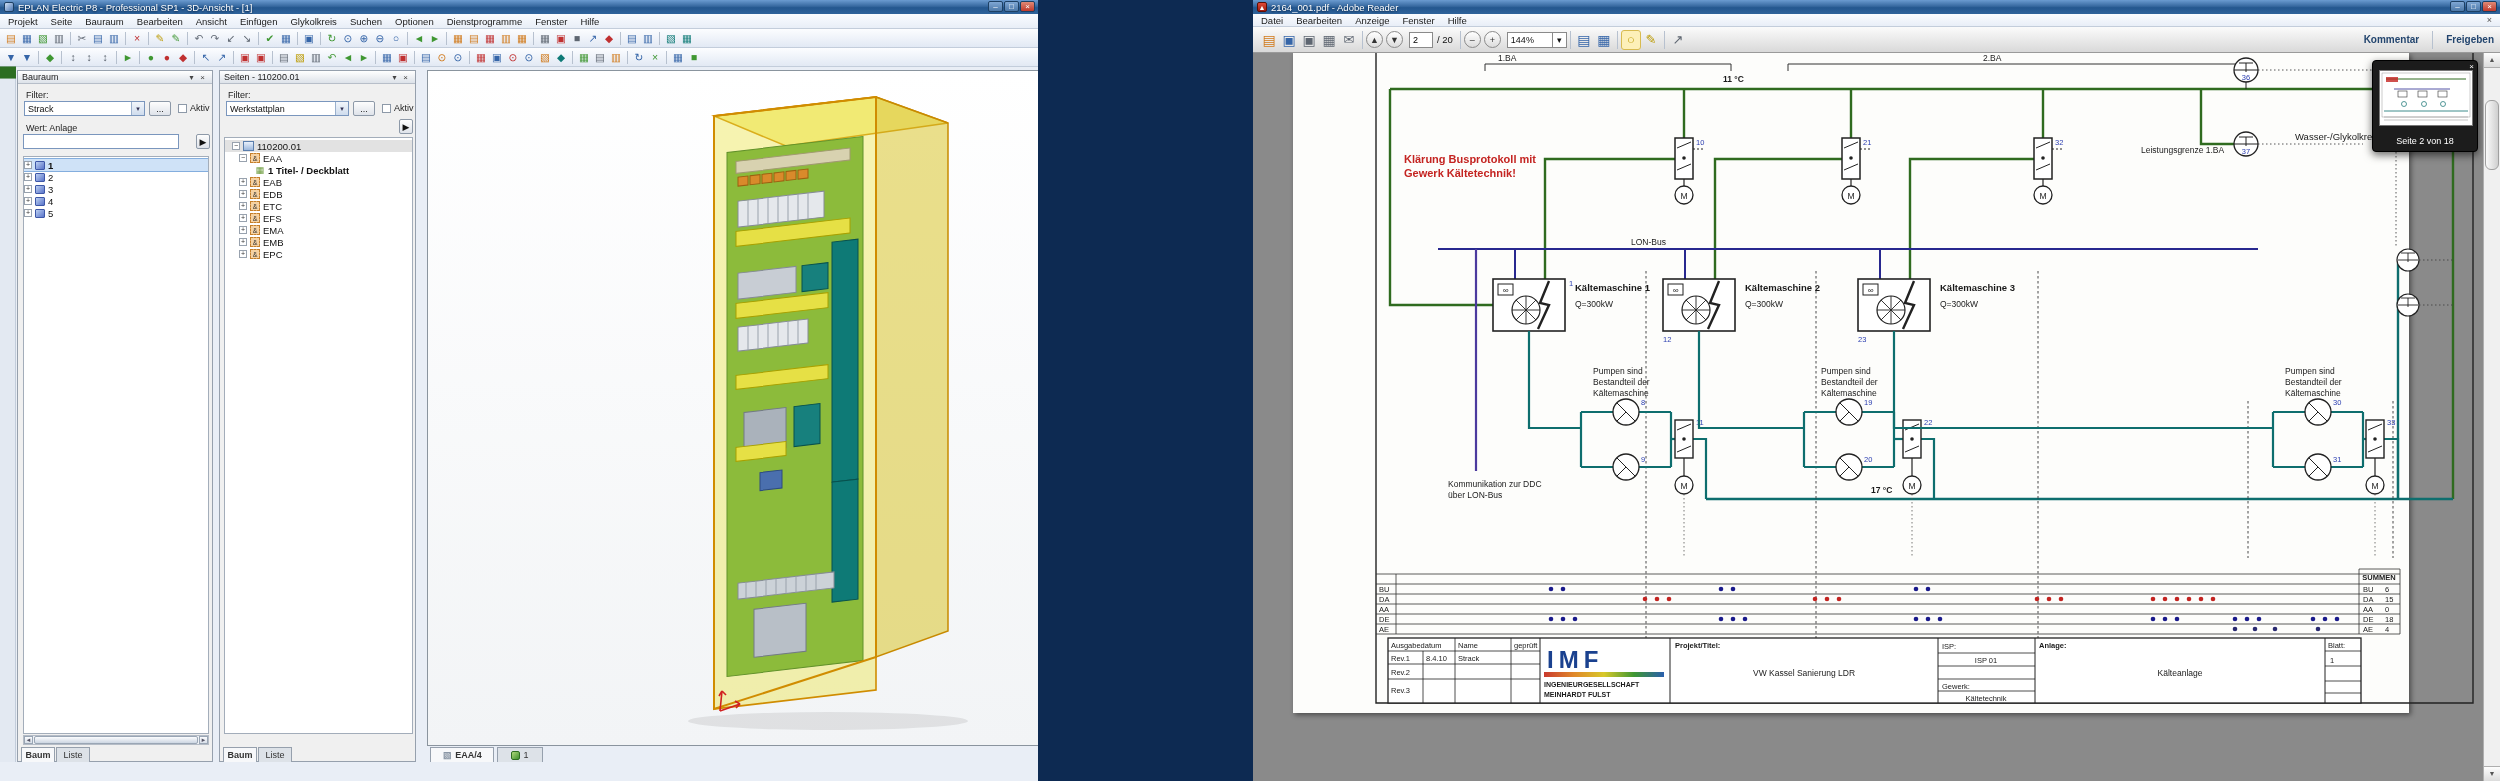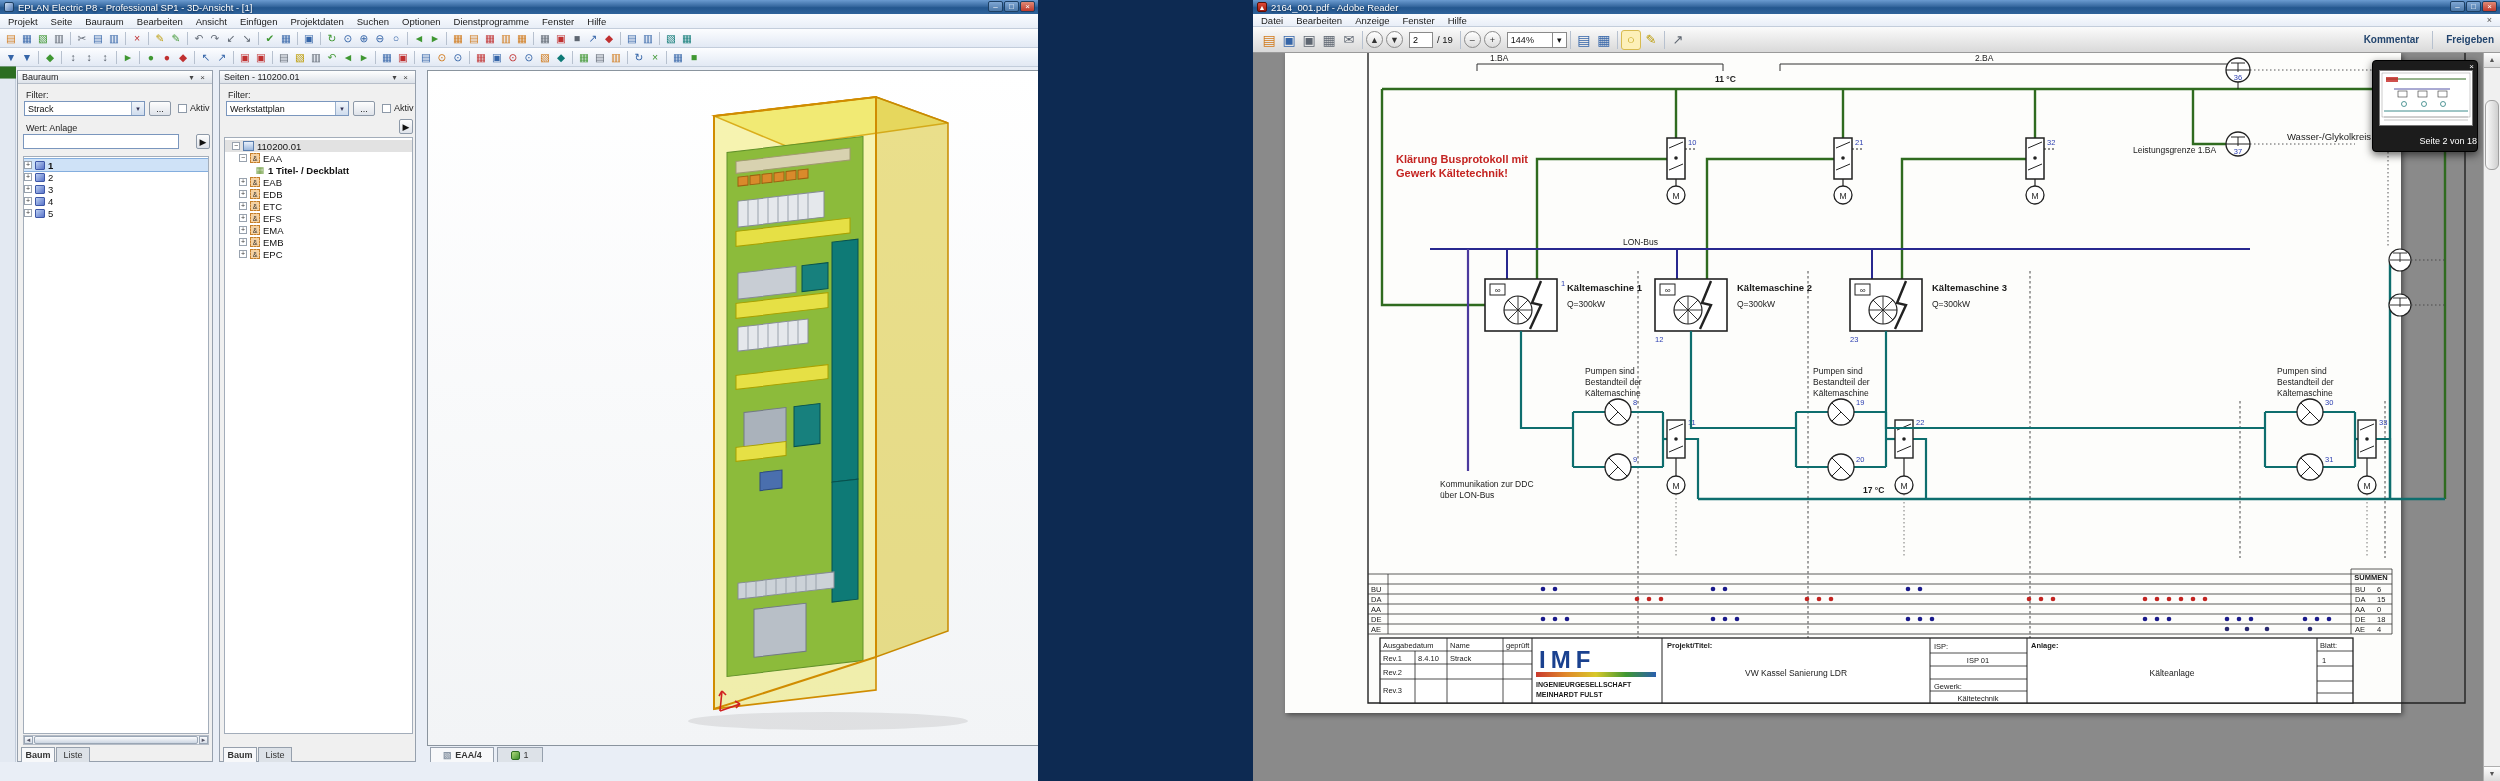--- a/index.html
+++ b/index.html
@@ -75,21 +75,21 @@
       <span class="wbtn close">×</span>
     </span>
   </div>
   <div class="menubar" style="top:14px">
     <span>Projekt</span>
     <span>Seite</span>
     <span>Bauraum</span>
     <span>Bearbeiten</span>
     <span>Ansicht</span>
     <span>Einfügen</span>
-    <span>Projektdaten</span>
+    <span>Glykolkreis</span>
     <span>Suchen</span>
     <span>Optionen</span>
     <span>Dienstprogramme</span>
     <span>Fenster</span>
     <span>Hilfe</span>
   </div>
   <div class="tb" style="top:29px;height:19px">
     <i class="ic o">▤</i>
     <i class="ic b">▦</i>
     <i class="ic g">▧</i>
@@ -435,21 +435,21 @@
   <div class="atb" style="top:27px;height:26px">
     <i class="ic o" style="width:20px;height:20px;font-size:14px">▤</i>
     <i class="ic b" style="width:20px;height:20px;font-size:14px">▣</i>
     <i class="ic gy" style="width:20px;height:20px;font-size:14px">▣</i>
     <i class="ic gy" style="width:20px;height:20px;font-size:14px">▦</i>
     <i class="ic gy" style="width:20px;height:20px;font-size:13px">✉</i>
     <span class="sep" style="height:18px"></span>
     <span class="acirc">▲</span>
     <span class="acirc" style="margin-left:3px">▼</span>
     <input class="abox" style="width: 24px; margin-left: 6px;" value="2">
-    <span style="margin:0 4px;font-size:9.5px">/ 19</span>
+    <span style="margin:0 4px;font-size:9.5px">/ 20</span>
     <span class="sep" style="height:18px"></span>
     <span class="acirc">–</span>
     <span class="acirc" style="margin-left:3px">+</span>
     <span class="abox" style="width:46px;margin-left:6px">
           <span>144%</span>
         </span>
     <span class="abox" style="width:14px;justify-content:center;border-left:none">▾</span>
     <span class="sep" style="height:18px"></span>
     <i class="ic b" style="width:20px;height:20px;font-size:14px">▤</i>
     <i class="ic b" style="width:20px;height:20px;font-size:14px">▦</i>
@@ -459,21 +459,21 @@
     <span class="sep" style="height:18px"></span>
     <i class="ic gy" style="width:20px;height:20px;font-size:13px">↗</i>
     <span style="margin-left:auto;display:flex;align-items:center;gap:10px">
       <span class="albl">Kommentar</span>
       <span class="sep" style="height:18px"></span>
       <span class="albl">Freigeben</span>
     </span>
   </div>
 
   <div class="abs" style="left:0;top:53px;width:1247px;height:728px;background:#8a8a8a;overflow:hidden">
-    <div class="page" style="left:32px;top:0;width:1116px;height:660px">
+    <div class="page" style="left:40px;top:0;width:1116px;height:660px">
       <svg width="1183" height="660" viewBox="0 0 1183 660">
 
         <path d="M83,0 V650 H1180 V0" fill="none" stroke="#222" stroke-width="1.4"></path>
 
         <path d="M192,18 V11 H438 V18" fill="none" stroke="#333" stroke-width="1"></path>
         <text x="205" y="8" class="t8">1.BA</text>
         <path d="M495,18 V11 H955 V18" fill="none" stroke="#333" stroke-width="1"></path>
         <text x="690" y="8" class="t8">2.BA</text>
         <text x="430" y="29" class="t8 bold">11 °C</text>
 
@@ -793,21 +793,21 @@
           <rect x="38" y="20" width="9" height="6" fill="none" stroke="#333" stroke-width="0.6"></rect>
           <rect x="58" y="20" width="9" height="6" fill="none" stroke="#333" stroke-width="0.6"></rect>
           <circle cx="24" cy="33" r="2.5" fill="none" stroke="#0e6e6e" stroke-width="0.7"></circle>
           <circle cx="44" cy="33" r="2.5" fill="none" stroke="#0e6e6e" stroke-width="0.7"></circle>
           <circle cx="63" cy="33" r="2.5" fill="none" stroke="#0e6e6e" stroke-width="0.7"></circle>
           <path d="M4,40 H88" stroke="#0e6e6e" stroke-width="0.8"></path>
           <rect x="6" y="6" width="12" height="5" fill="#c42421" opacity="0.8"></rect>
           <path d="M4,46 H88 M4,49 H88" stroke="#888" stroke-width="0.5"></path>
         </svg>
       </div>
-      <div style="position:absolute;left:0;right:0;bottom:5px;text-align:right;color:#fff;font-size:9px">Seite 2 von 18</div>
+      <div style="position:absolute;left:0;right:0;bottom:5px;text-align:center;color:#fff;font-size:9px">Seite 2 von 18</div>
     </div>
 
     <div class="vsb" style="right:0;top:0;width:17px;height:728px">
       <div style="position:absolute;top:0;left:0;right:0;height:15px;background:linear-gradient(#fdfdfd,#dcdcdc);border-bottom:1px solid #aeaeae;text-align:center;font-size:7px;color:#555;line-height:14px">▲</div>
       <div style="position:absolute;top:47px;left:1px;width:14px;height:70px;background:linear-gradient(90deg,#fafafa,#cfcfcf);border:1px solid #9f9f9f;border-radius:6px"></div>
       <div style="position:absolute;bottom:0;left:0;right:0;height:15px;background:linear-gradient(#fdfdfd,#dcdcdc);border-top:1px solid #aeaeae;text-align:center;font-size:7px;color:#555;line-height:14px">▼</div>
     </div>
   </div>
 </div>
 

